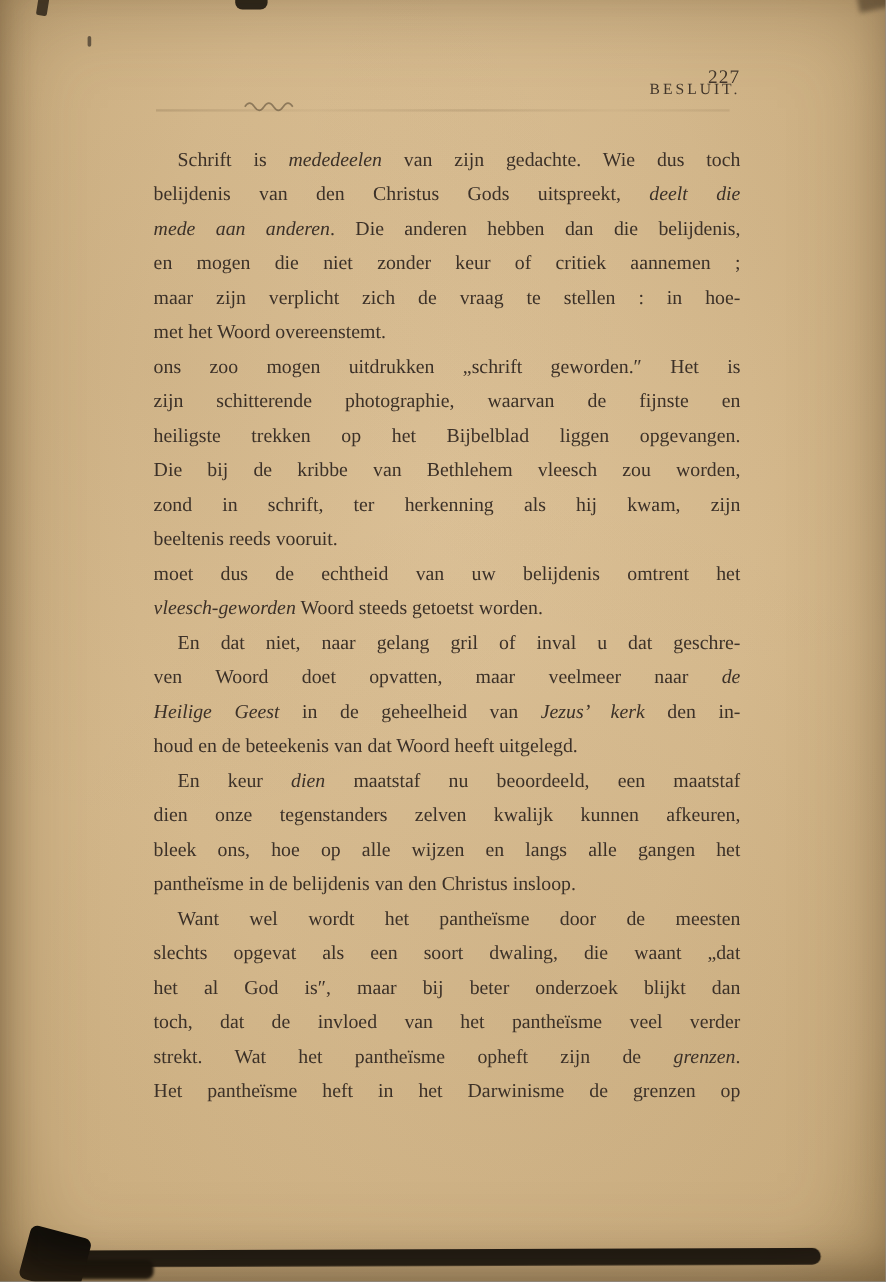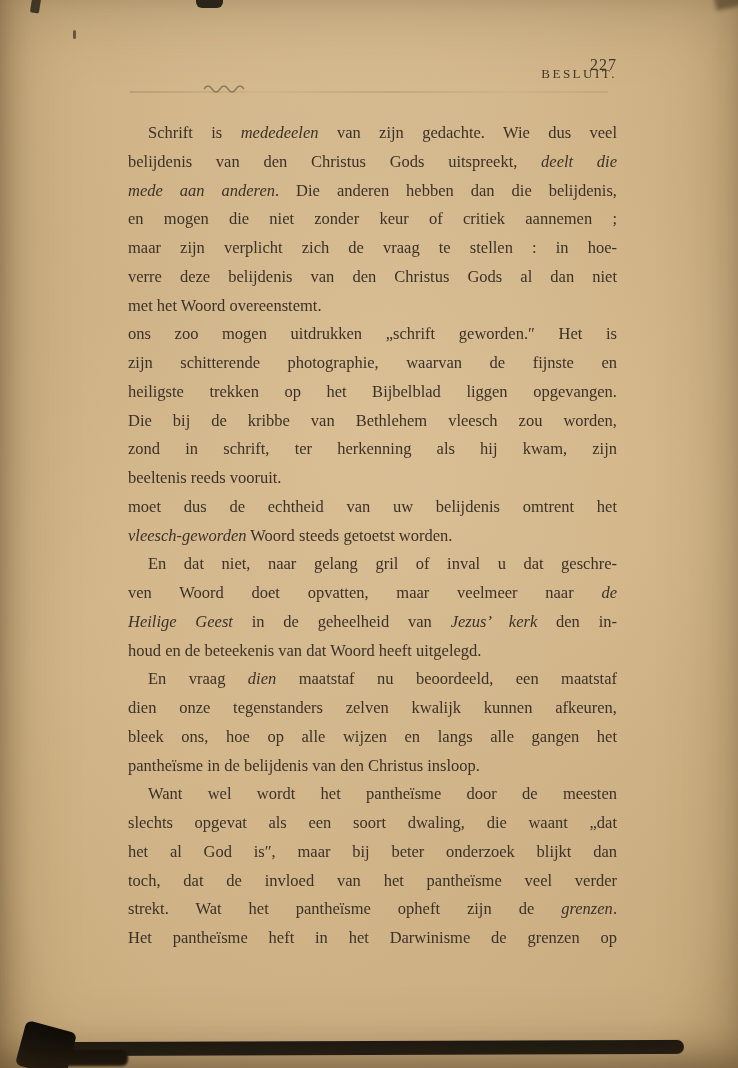--- a/index.html
+++ b/index.html
@@ -63,26 +63,25 @@
     <div class="pagenum">227</div>
   </div>
 
   <svg class="flourish" width="44" height="10" viewBox="0 0 44 10">
     <path d="M1,5 q4,-6 8,0 t8,0 t8,0 t8,0 t8,0" fill="none" stroke="#4a3c2a" stroke-width="1.4"></path>
   </svg>
   <div class="rule"></div>
 
   <div class="body" id="paragraphs">
       <div>
-        <div class="line first"><span>Schrift is </span><em>mededeelen</em><span> van zijn gedachte. Wie dus veel</span></div>
+        <div class="line first"><span>Schrift is </span><em>mededeelen</em><span> van zijn gedachte. Wie dus toch</span></div>
         <div class="line"><span>belijdenis van den Christus Gods uitspreekt, </span><em>deelt die</em></div>
         <div class="line"><em>mede aan anderen</em><span>. Die anderen hebben dan die belijdenis,</span></div>
         <div class="line"><span>en mogen die niet zonder keur of critiek aannemen ;</span></div>
         <div class="line"><span>maar zijn verplicht zich de vraag te stellen : in hoe-</span></div>
-        <div class="line"><span>verre deze belijdenis van den Christus Gods al dan niet</span></div>
         <div class="line last"><span>met het Woord overeenstemt.</span></div>
       </div>
       <div>
         <div class="line"><span>ons zoo mogen uitdrukken „schrift geworden.″ Het is</span></div>
         <div class="line"><span>zijn schitterende photographie, waarvan de fijnste en</span></div>
         <div class="line"><span>heiligste trekken op het Bijbelblad liggen opgevangen.</span></div>
         <div class="line"><span>Die bij de kribbe van Bethlehem vleesch zou worden,</span></div>
         <div class="line"><span>zond in schrift, ter herkenning als hij kwam, zijn</span></div>
         <div class="line last"><span>beeltenis reeds vooruit.</span></div>
       </div>
@@ -90,21 +89,21 @@
         <div class="line"><span>moet dus de echtheid van uw belijdenis omtrent het</span></div>
         <div class="line last"><em>vleesch-geworden</em><span> Woord steeds getoetst worden.</span></div>
       </div>
       <div>
         <div class="line first"><span>En dat niet, naar gelang gril of inval u dat geschre-</span></div>
         <div class="line"><span>ven Woord doet opvatten, maar veelmeer naar </span><em>de</em></div>
         <div class="line"><em>Heilige Geest</em><span> in de geheelheid van </span><em>Jezus’ kerk</em><span> den in-</span></div>
         <div class="line last"><span>houd en de beteekenis van dat Woord heeft uitgelegd.</span></div>
       </div>
       <div>
-        <div class="line first"><span>En vraag </span><em>dien</em><span> maatstaf nu beoordeeld, een maatstaf</span></div>
+        <div class="line first"><span>En keur </span><em>dien</em><span> maatstaf nu beoordeeld, een maatstaf</span></div>
         <div class="line"><span>dien onze tegenstanders zelven kwalijk kunnen afkeuren,</span></div>
         <div class="line"><span>bleek ons, hoe op alle wijzen en langs alle gangen het</span></div>
         <div class="line last"><span>pantheïsme in de belijdenis van den Christus insloop.</span></div>
       </div>
       <div>
         <div class="line first"><span>Want wel wordt het pantheïsme door de meesten</span></div>
         <div class="line"><span>slechts opgevat als een soort dwaling, die waant „dat</span></div>
         <div class="line"><span>het al God is″, maar bij beter onderzoek blijkt dan</span></div>
         <div class="line"><span>toch, dat de invloed van het pantheïsme veel verder</span></div>
         <div class="line"><span>strekt. Wat het pantheïsme opheft zijn de </span><em>grenzen</em><span>.</span></div>

